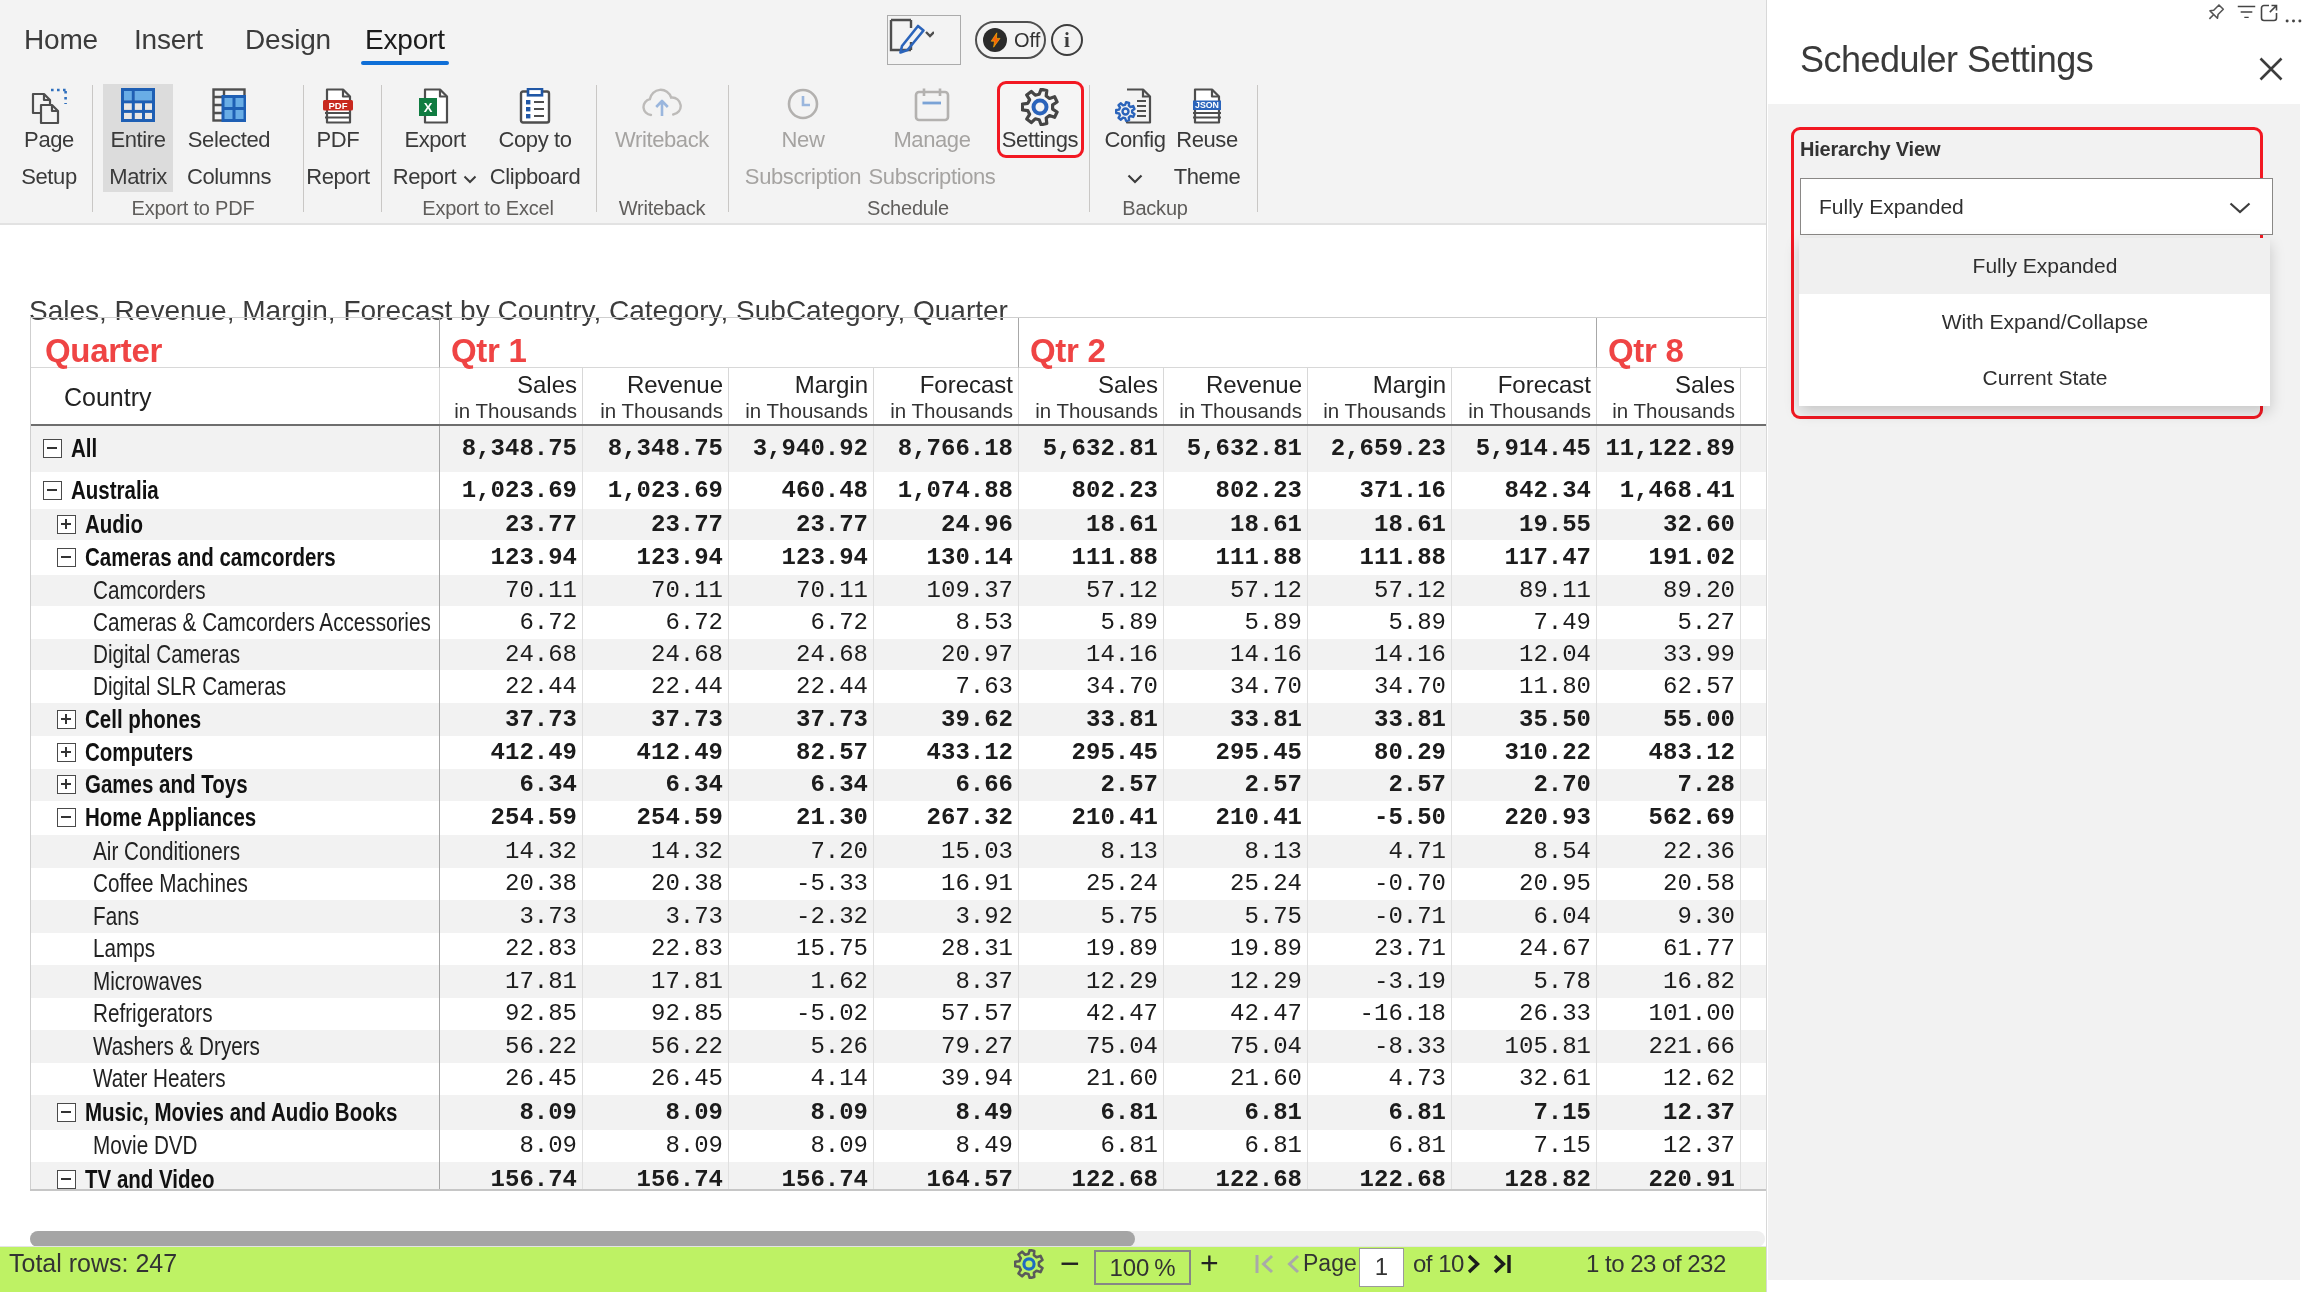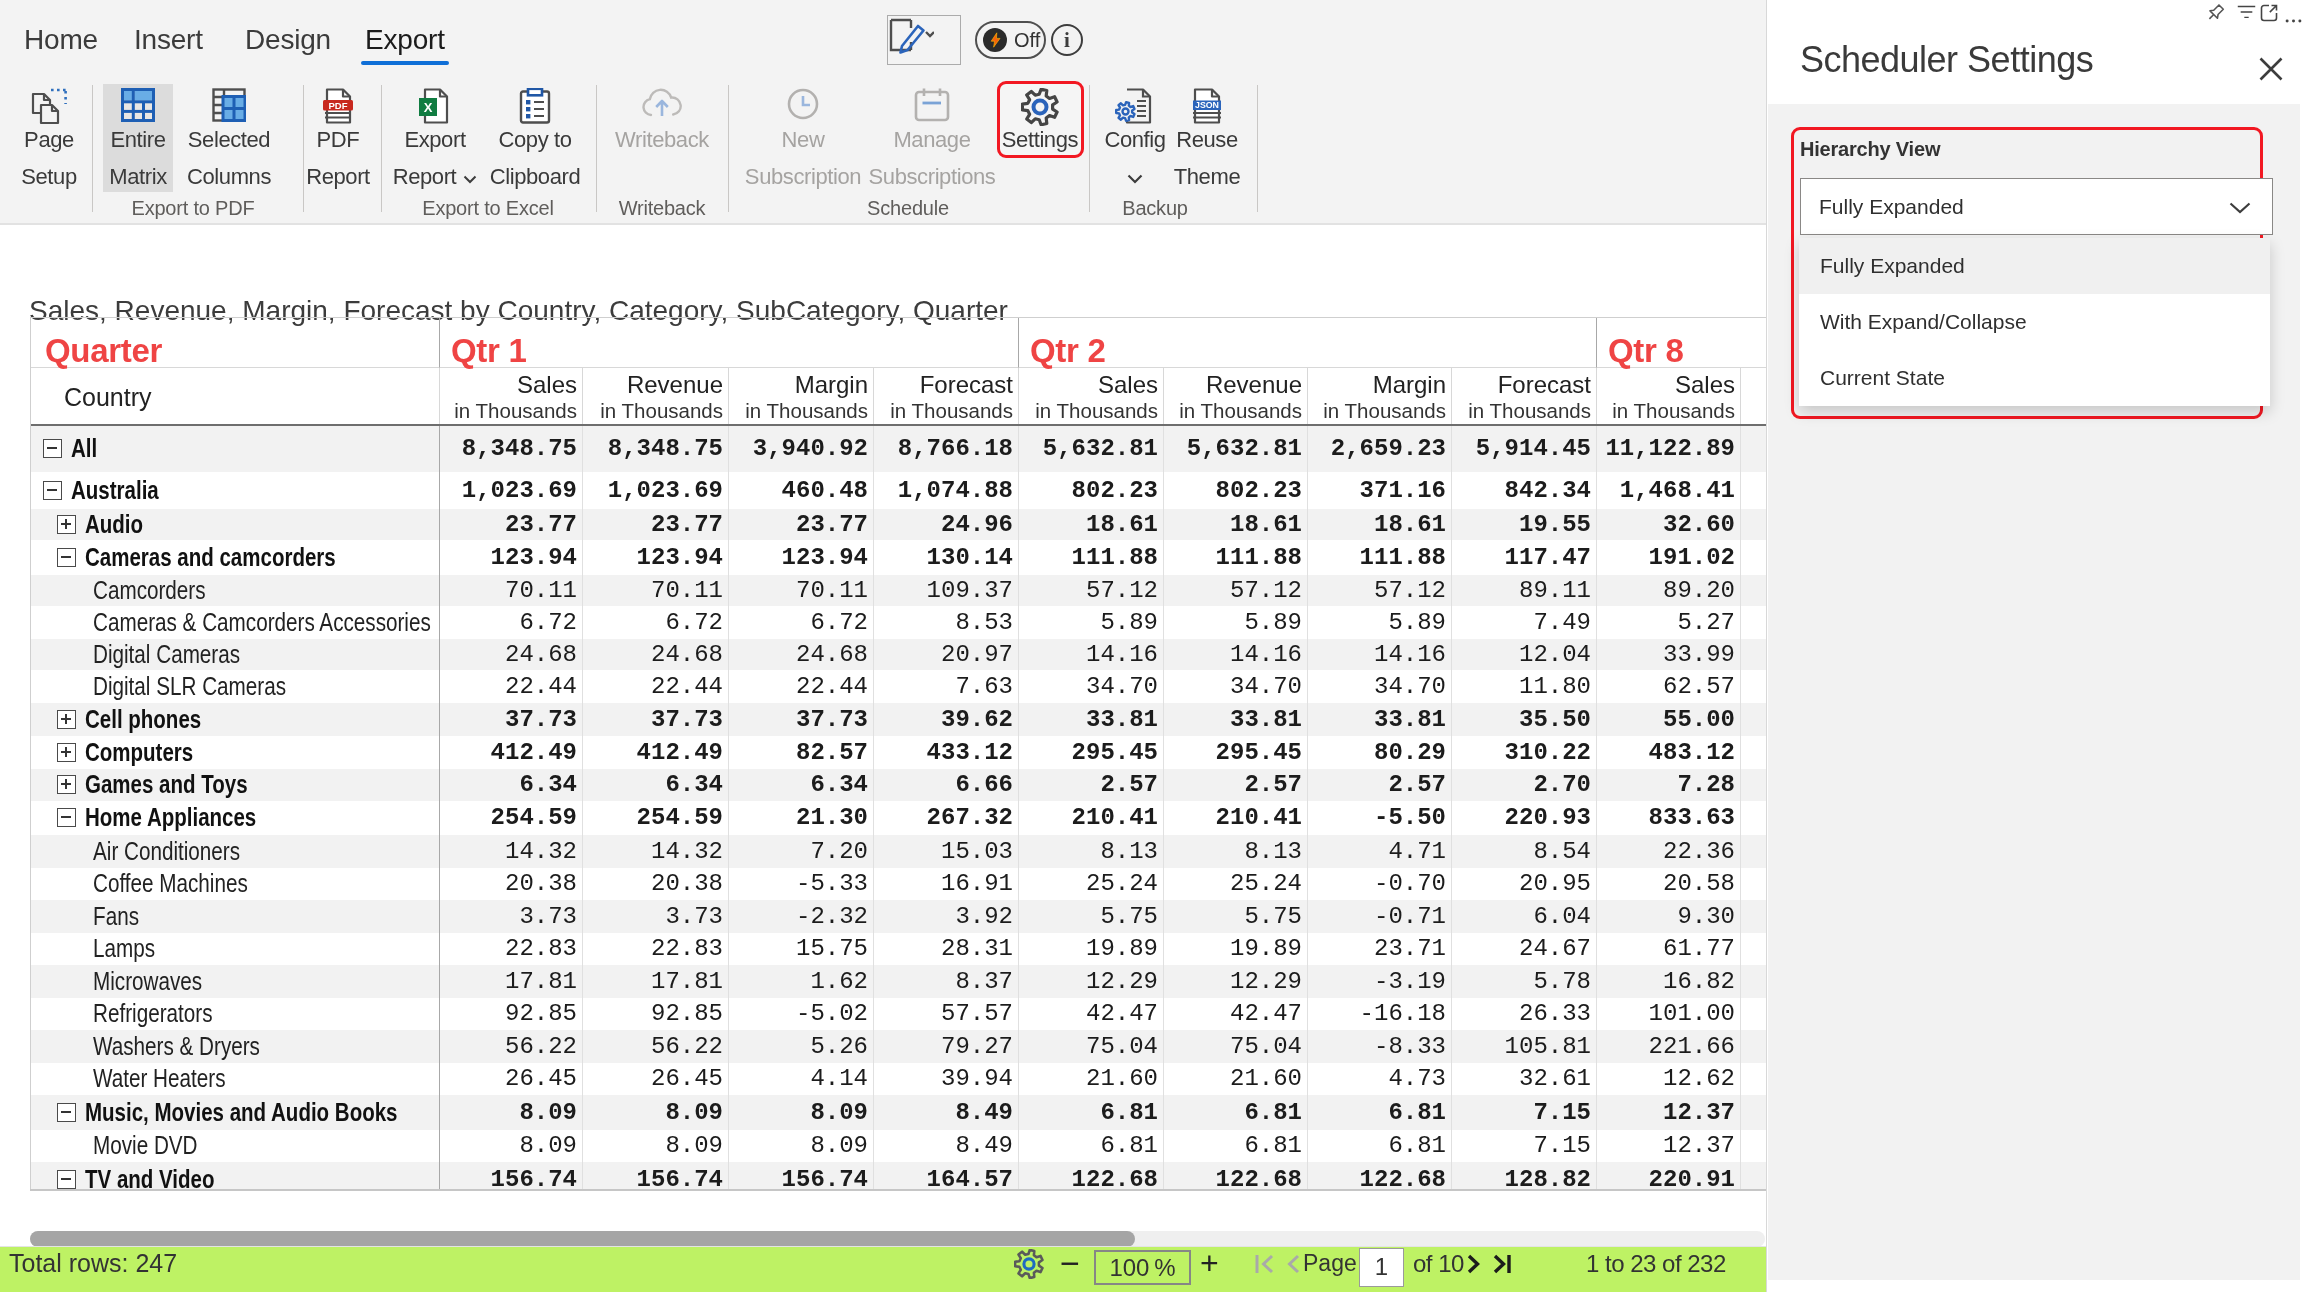--- a/index.html
+++ b/index.html
@@ -68,21 +68,21 @@
 #sbtrack { position:absolute; left:30px; top:1231px; width:1735px; height:16px; background:#efefef; border-radius:8px; }
 #sbthumb { position:absolute; left:0; top:0; width:1105px; height:16px; background:#a5a5a5; border-radius:8px; }
 #fline { position:absolute; left:0; top:1246px; width:1766px; height:1px; background:#e4e4e4; }
 #footer { position:absolute; left:0; top:1247px; width:1766px; height:45px; background:#bef264; font-size:24px; color:#333; }
 #footer .m { letter-spacing:-0.5px; }
 .fi { position:absolute; top:-6px; height:45px; display:flex; align-items:center; }
 #zoombox { position:absolute; left:1094px; top:3px; width:97px; height:35px; border:2px solid #868686; text-align:center; line-height:32px;}
 #pagebox { position:absolute; left:1359px; top:1px; width:45px; height:39px; border:1.5px solid #9a9a9a; text-align:center; line-height:36px; background:#fff;}
 
 
-#panel { position:absolute; left:1766px; top:0; width:538px; height:1292px; background:#fff; border-left:1px solid #d8d8d8; }
+#panel { position:absolute; left:1766px; top:0; width:538px; height:1292px; background:#fff; border-left:1px solid #d8d8d8;text-align:center; }
 #pgray { position:absolute; left:1px; top:104px; width:532px; height:1176px; background:#f2f2f2; }
 #ptitle { position:absolute; left:33px; top:39px; font-size:36px; color:#3a3a3a; letter-spacing:-0.5px; }
 #pclose { position:absolute; left:492px; top:57px; }
 #redbox { position:absolute; left:24px; top:127px; width:472px; height:292px; border:3px solid #f21822; border-radius:9px; }
 #hlabel { position:absolute; left:33px; top:138px; font-size:20px; font-weight:bold; color:#333; letter-spacing:-0.2px;}
 #hselect { position:absolute; left:33px; top:178px; width:473px; height:57px; background:#fff; border:1.5px solid #8a8886; }
 #hselect .txt { position:absolute; left:18px; top:16px; font-size:21px; color:#2f2f2f; }
 #hselect svg { position:absolute; right:21px; top:23px; }
 #hlist { position:absolute; left:32px; top:238px; width:471px; height:168px; background:#fff; box-shadow:0 6px 14px rgba(0,0,0,0.18); }
 .hitem { position:absolute; left:0; width:100%; height:56px; font-size:21px; color:#2f2f2f; line-height:56px; padding-left:21px; }
@@ -524,21 +524,21 @@
           <span class="nm">Home Appliances</span>
         </div>
         <div class="dc num b" style="width:143px">254.59</div>
         <div class="dc num b" style="width:146px">254.59</div>
         <div class="dc num b" style="width:145px">21.30</div>
         <div class="dc num b" style="width:145px">267.32</div>
         <div class="dc num b" style="width:145px">210.41</div>
         <div class="dc num b" style="width:144px">210.41</div>
         <div class="dc num b" style="width:144px">-5.50</div>
         <div class="dc num b" style="width:145px">220.93</div>
-        <div class="dc num b" style="width:144px">833.63</div>
+        <div class="dc num b" style="width:144px">562.69</div>
         <div class="dc last" style="width:27px"></div>
       </div>
       <div class="trow d z" style="height:33px">
         <div class="dc name" style="width:408px;padding-left:62px">
           <span class="nm">Air Conditioners</span>
         </div>
         <div class="dc num" style="width:143px">14.32</div>
         <div class="dc num" style="width:146px">14.32</div>
         <div class="dc num" style="width:145px">7.20</div>
         <div class="dc num" style="width:145px">15.03</div>

